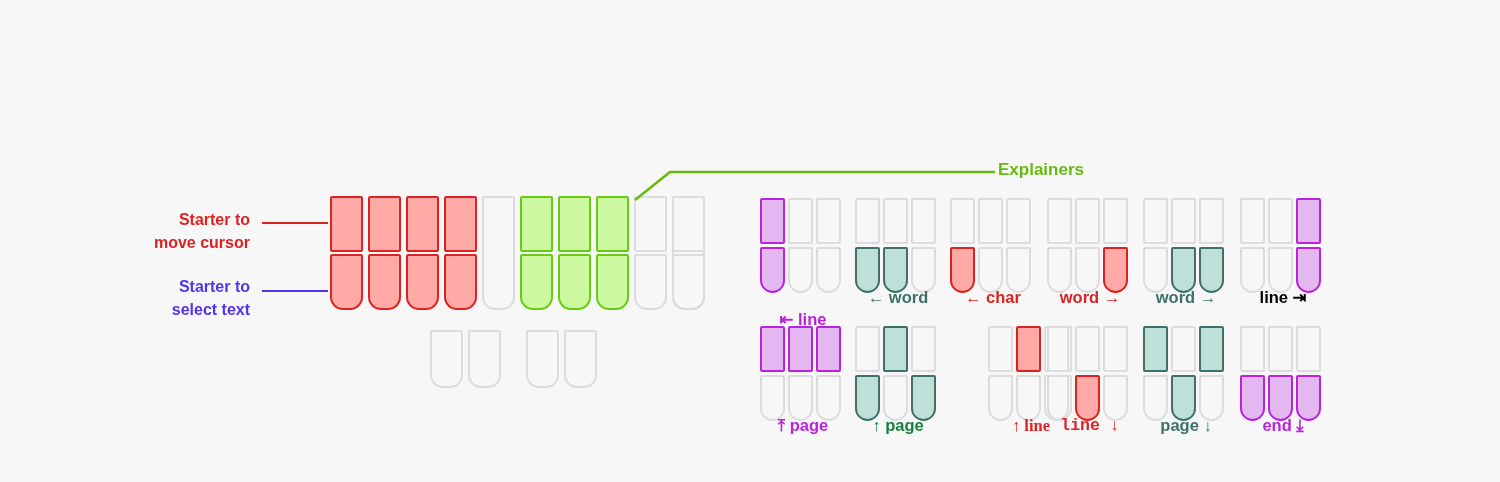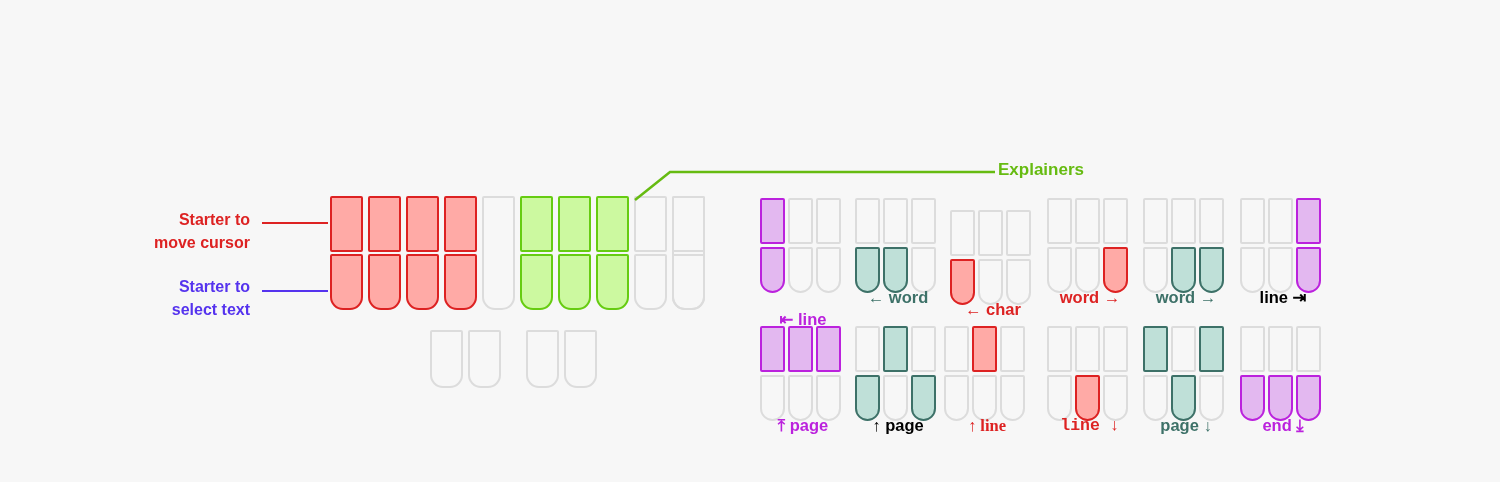--- a/index.html
+++ b/index.html
@@ -124,21 +124,21 @@
         <div class="cmd-keys">
           <div class="key top" style="left: 0px; top: 0px; width: 25px; height: 46px; border-color: rgb(220, 220, 220); background: transparent;"></div>
           <div class="key top" style="left: 28px; top: 0px; width: 25px; height: 46px; border-color: rgb(220, 220, 220); background: transparent;"></div>
           <div class="key top" style="left: 56px; top: 0px; width: 25px; height: 46px; border-color: rgb(220, 220, 220); background: transparent;"></div>
           <div class="key bottom" style="left: 0px; top: 49px; width: 25px; height: 46px; border-color: rgb(61, 113, 104); background: rgb(191, 224, 216);"></div>
           <div class="key bottom" style="left: 28px; top: 49px; width: 25px; height: 46px; border-color: rgb(61, 113, 104); background: rgb(191, 224, 216);"></div>
           <div class="key bottom" style="left: 56px; top: 49px; width: 25px; height: 46px; border-color: rgb(220, 220, 220); background: transparent;"></div>
         </div>
         <div class="cmd-label" style="color: rgb(61, 113, 104);">← word</div>
       </div>
-      <div class="cmd" style="left: 950px; top: 210px;">
+      <div class="cmd" style="left: 950px; top: 198px;">
         <div class="cmd-keys">
           <div class="key top" style="left: 0px; top: 0px; width: 25px; height: 46px; border-color: rgb(220, 220, 220); background: transparent;"></div>
           <div class="key top" style="left: 28px; top: 0px; width: 25px; height: 46px; border-color: rgb(220, 220, 220); background: transparent;"></div>
           <div class="key top" style="left: 56px; top: 0px; width: 25px; height: 46px; border-color: rgb(220, 220, 220); background: transparent;"></div>
           <div class="key bottom" style="left: 0px; top: 49px; width: 25px; height: 46px; border-color: rgb(221, 34, 34); background: rgb(255, 170, 166);"></div>
           <div class="key bottom" style="left: 28px; top: 49px; width: 25px; height: 46px; border-color: rgb(220, 220, 220); background: transparent;"></div>
           <div class="key bottom" style="left: 56px; top: 49px; width: 25px; height: 46px; border-color: rgb(220, 220, 220); background: transparent;"></div>
         </div>
         <div class="cmd-label" style="color: rgb(221, 34, 34);">← char</div>
       </div>
@@ -188,23 +188,23 @@
       </div>
       <div class="cmd" style="left: 855px; top: 326px;">
         <div class="cmd-keys">
           <div class="key top" style="left: 0px; top: 0px; width: 25px; height: 46px; border-color: rgb(220, 220, 220); background: transparent;"></div>
           <div class="key top" style="left: 28px; top: 0px; width: 25px; height: 46px; border-color: rgb(61, 113, 104); background: rgb(191, 224, 216);"></div>
           <div class="key top" style="left: 56px; top: 0px; width: 25px; height: 46px; border-color: rgb(220, 220, 220); background: transparent;"></div>
           <div class="key bottom" style="left: 0px; top: 49px; width: 25px; height: 46px; border-color: rgb(61, 113, 104); background: rgb(191, 224, 216);"></div>
           <div class="key bottom" style="left: 28px; top: 49px; width: 25px; height: 46px; border-color: rgb(220, 220, 220); background: transparent;"></div>
           <div class="key bottom" style="left: 56px; top: 49px; width: 25px; height: 46px; border-color: rgb(61, 113, 104); background: rgb(191, 224, 216);"></div>
         </div>
-        <div class="cmd-label" style="color: #000000;">↑ page</div>
-      </div>
-      <div class="cmd" style="left: 944px; top: 326px; font-family: Liberation Serif, serif;">
+        <div class="cmd-label" style="color: #15803d;">↑ page</div>
+      </div>
+      <div class="cmd" style="left: 988px; top: 326px; font-family: Liberation Serif, serif;">
         <div class="cmd-keys">
           <div class="key top" style="left: 0px; top: 0px; width: 25px; height: 46px; border-color: rgb(220, 220, 220); background: transparent;"></div>
           <div class="key top" style="left: 28px; top: 0px; width: 25px; height: 46px; border-color: rgb(221, 34, 34); background: rgb(255, 170, 166);"></div>
           <div class="key top" style="left: 56px; top: 0px; width: 25px; height: 46px; border-color: rgb(220, 220, 220); background: transparent;"></div>
           <div class="key bottom" style="left: 0px; top: 49px; width: 25px; height: 46px; border-color: rgb(220, 220, 220); background: transparent;"></div>
           <div class="key bottom" style="left: 28px; top: 49px; width: 25px; height: 46px; border-color: rgb(220, 220, 220); background: transparent;"></div>
           <div class="key bottom" style="left: 56px; top: 49px; width: 25px; height: 46px; border-color: rgb(220, 220, 220); background: transparent;"></div>
         </div>
         <div class="cmd-label" style="color: rgb(221, 34, 34);">↑ line</div>
       </div>

